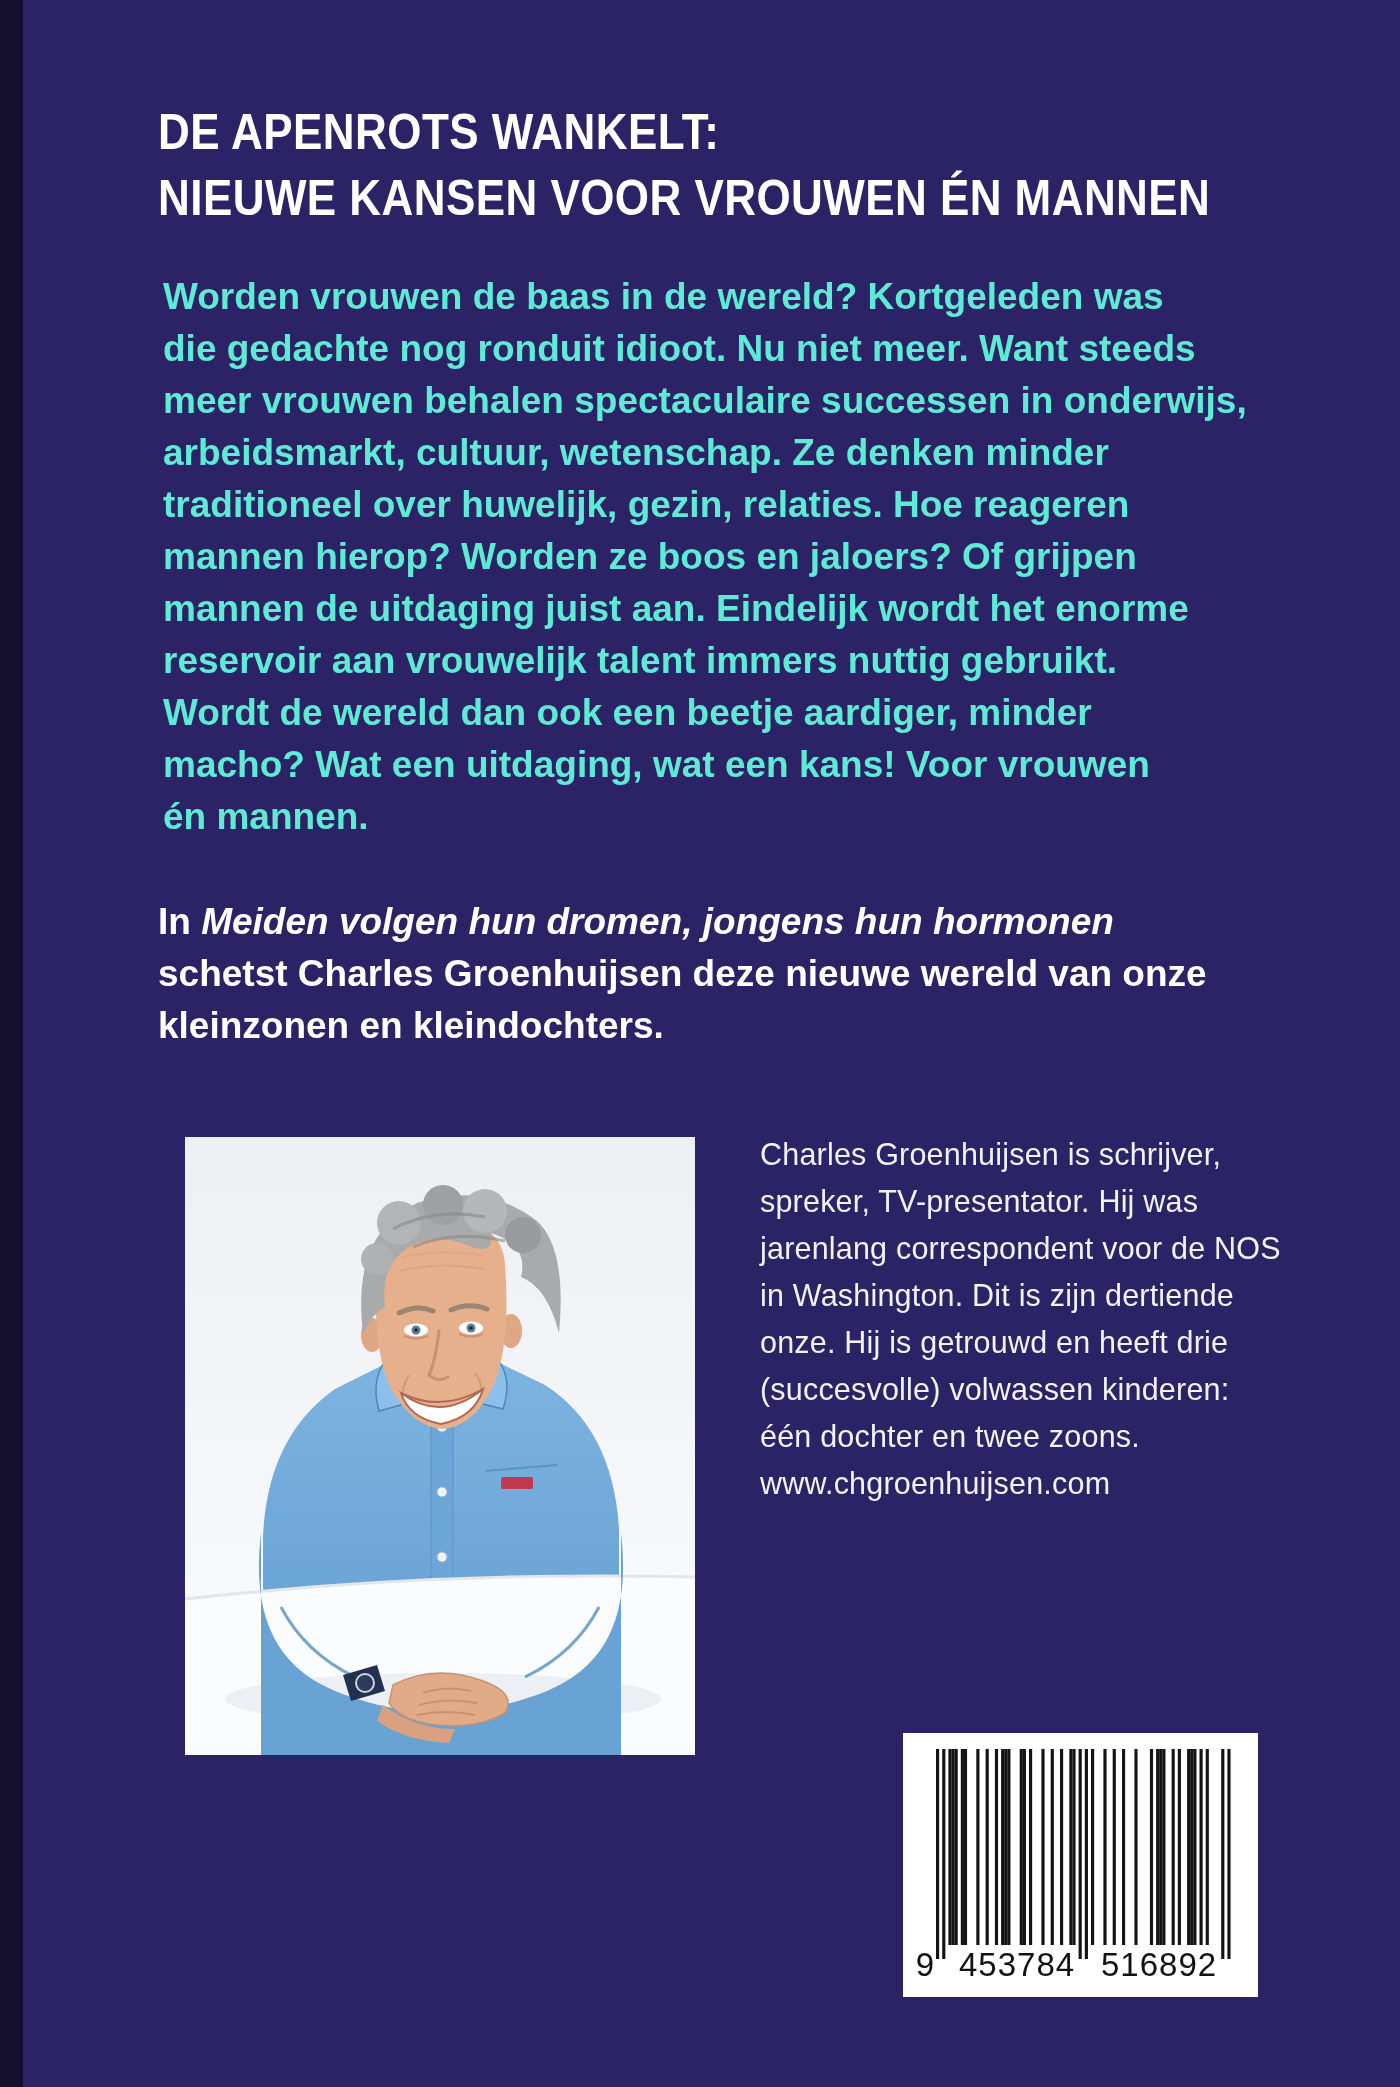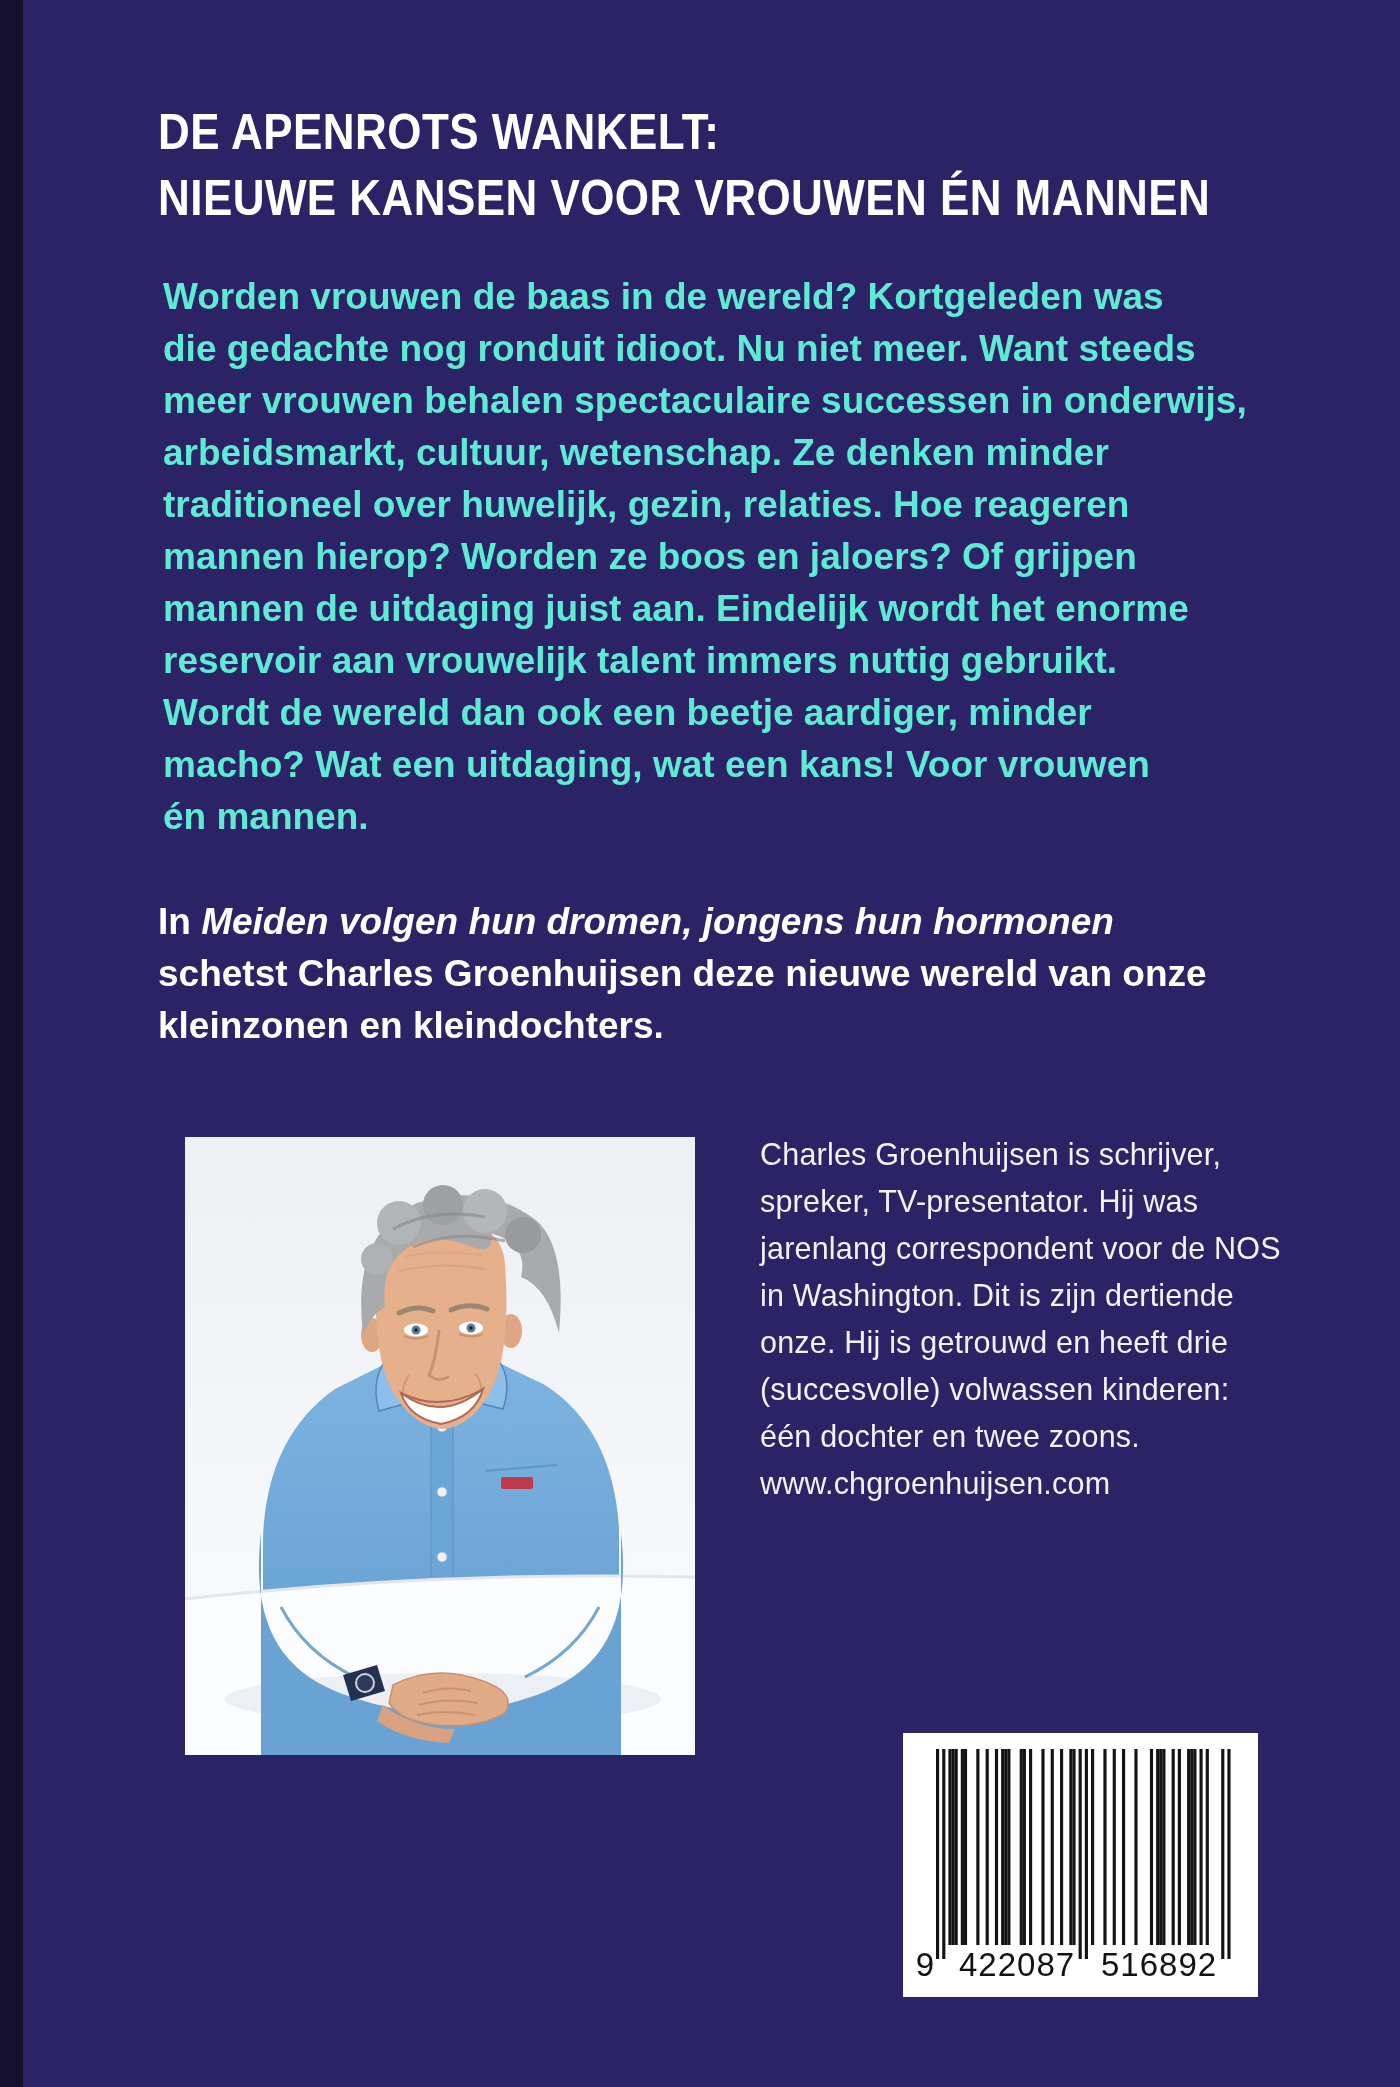--- a/index.html
+++ b/index.html
@@ -225,17 +225,17 @@
         <rect x="284.10" y="16" width="3.16" height="196" fill="#141414"></rect>
         <rect x="287.20" y="16" width="3.16" height="196" fill="#141414"></rect>
         <rect x="290.30" y="16" width="3.16" height="196" fill="#141414"></rect>
         <rect x="296.50" y="16" width="3.16" height="196" fill="#141414"></rect>
         <rect x="302.70" y="16" width="3.16" height="196" fill="#141414"></rect>
         <rect x="318.20" y="16" width="3.16" height="210" fill="#141414"></rect>
         <rect x="324.40" y="16" width="3.16" height="210" fill="#141414"></rect>
       </svg>
     <div class="digits">
       <span class="d-first">9</span>
-      <span class="d-left">422087</span>
+      <span class="d-left">453784</span>
       <span class="d-right">516892</span>
     </div>
   </div>
 </div>
 
 </body></html>

